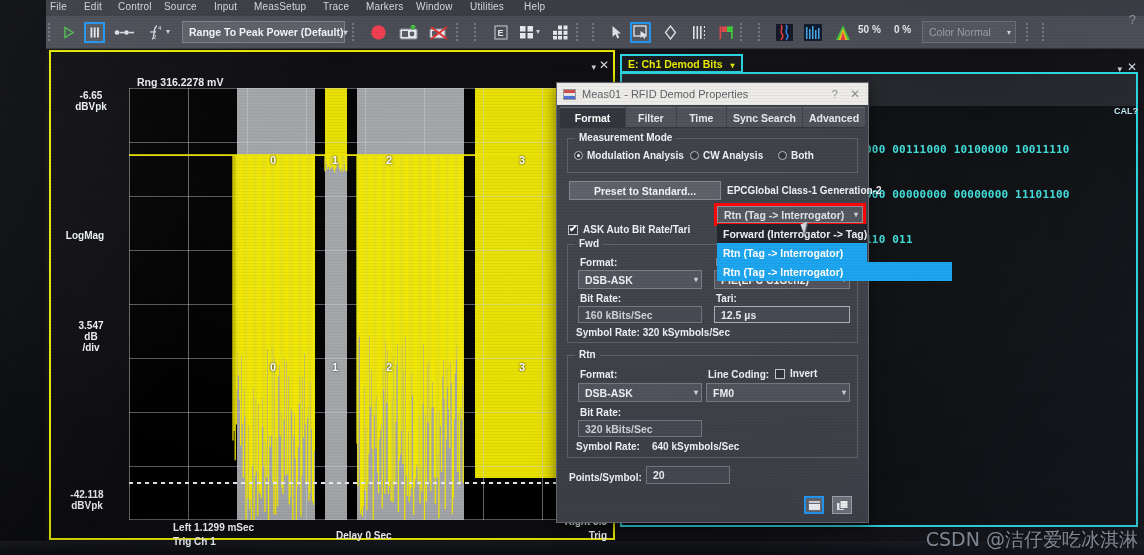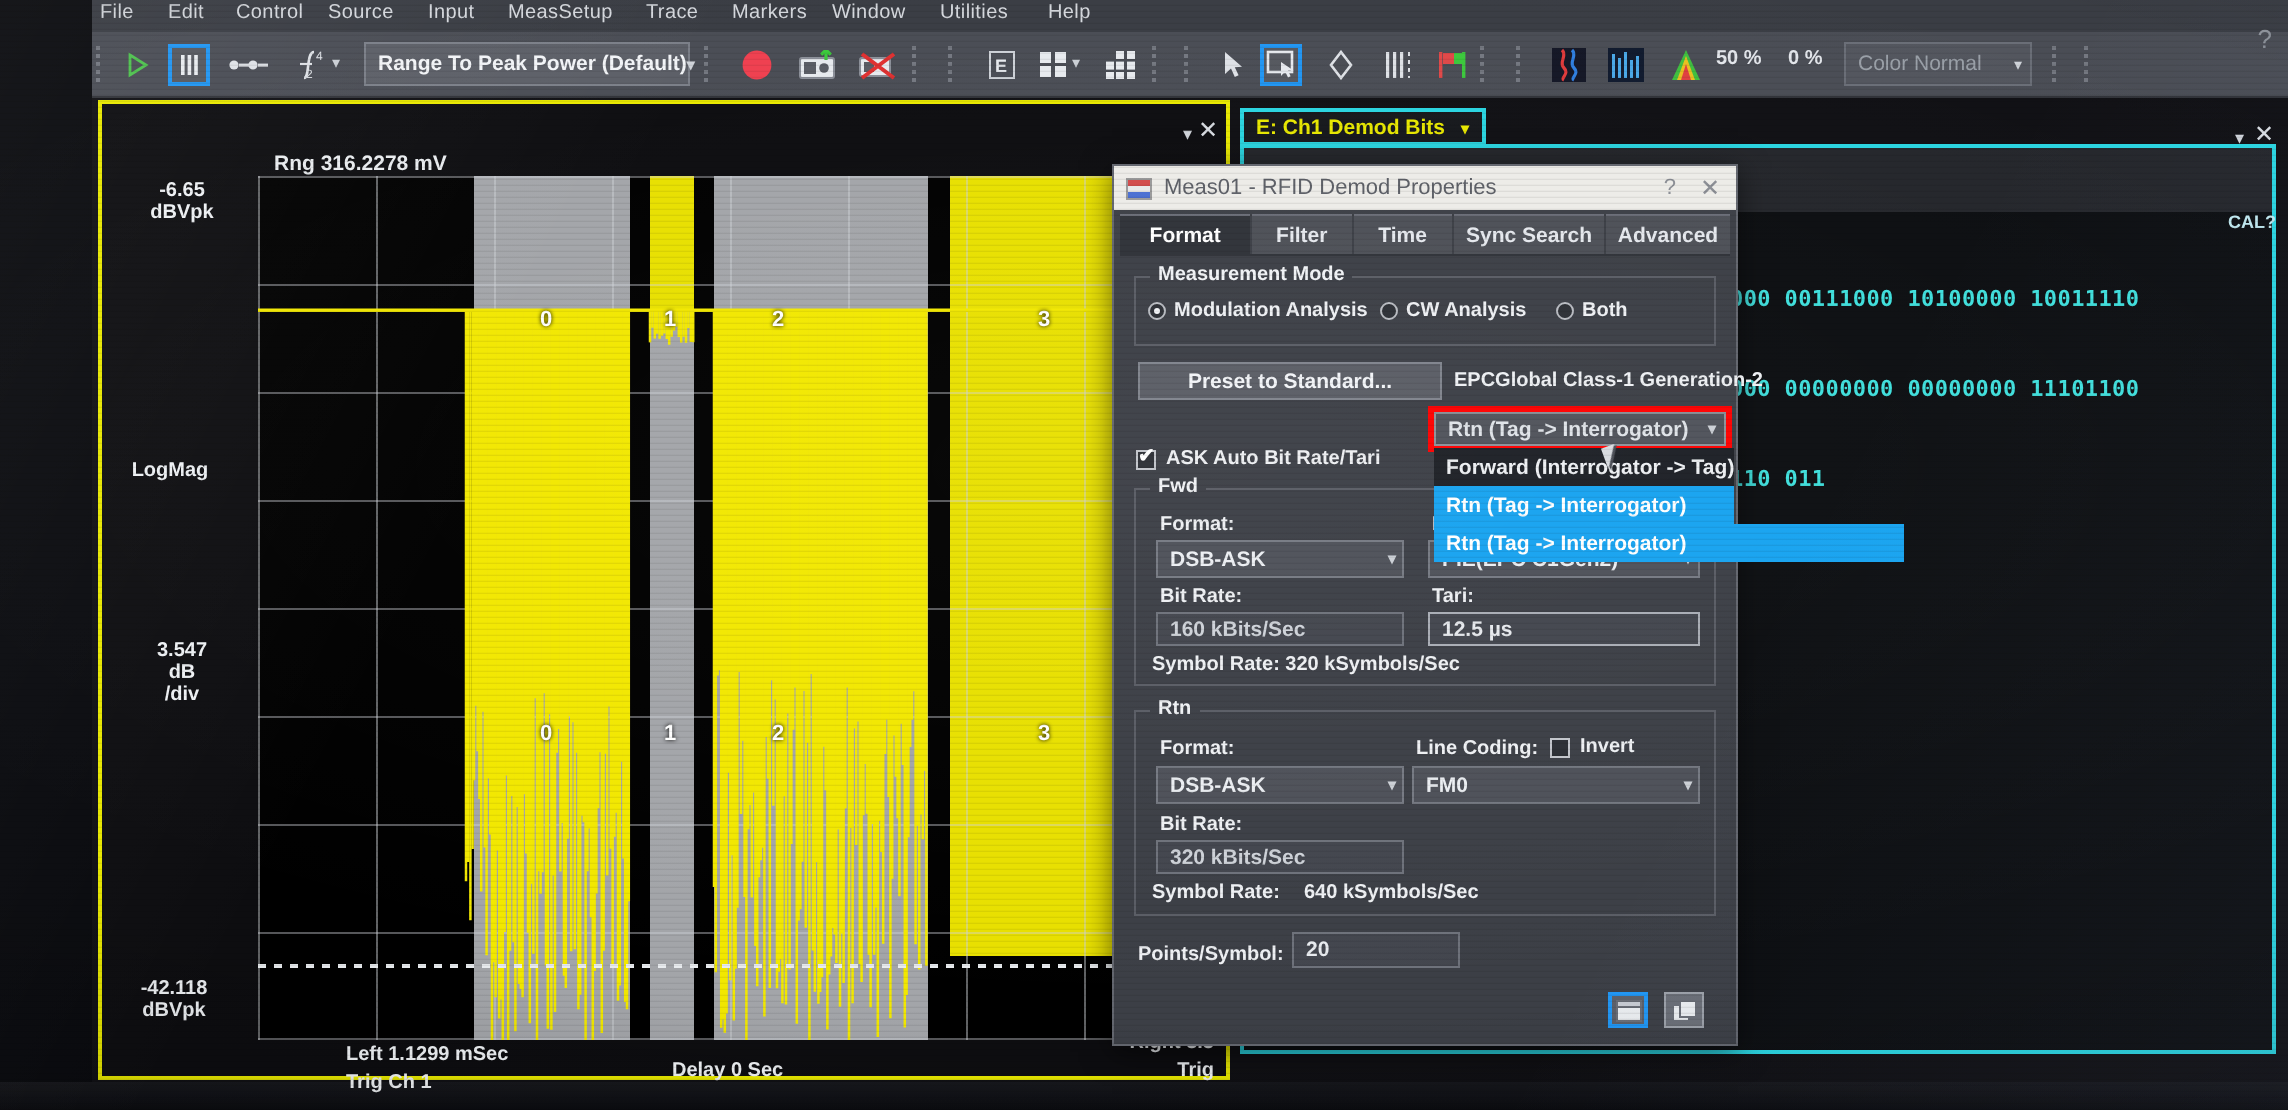--- a/index.html
+++ b/index.html
@@ -910,16 +910,17 @@
     </div>
     <div id="dir-list" style="left:160px; top:141px; width:146px;">
       <div class="opt" style="width:150px">Forward (Interrogator -&gt; Tag)</div>
       <div class="opt sel" style="width:150px">Rtn (Tag -&gt; Interrogator)</div>
       <div class="opt float3">Rtn (Tag -&gt; Interrogator)</div>
     </div>
     <div id="cursor" style="left:245px; top:139px;"></div>
   </div>
 
   <div class="gutter-bottom"></div>
+  <span id="watermark">CSDN @洁仔爱吃冰淇淋</span>
 
   <div id="scan"></div>
   <div id="glare"></div>
 </div>
 
 </body></html>

